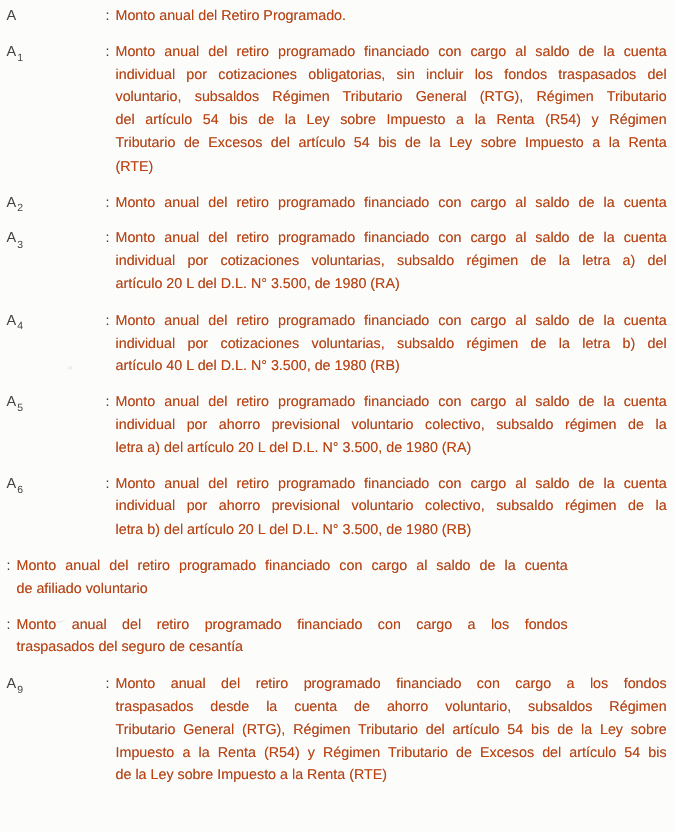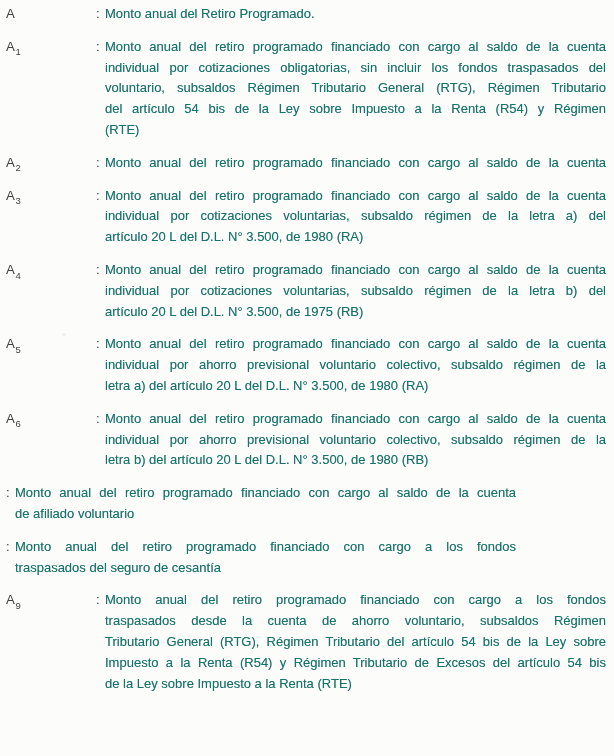--- a/index.html
+++ b/index.html
@@ -41,21 +41,21 @@
     line-height: 20.8px;
     color: #3c3c3c;
   }
   .def {
     flex: 0 0 501px;
     max-width: 501px;
   }
   .line {
     font-size: 13px;
     line-height: 20.8px;
-    color: #0f766e;
+    color: #c2410c;
     text-shadow: 0 0 0.5px rgba(70,70,70,0.45);
     white-space: normal;
   }
   .line.just {
     text-align: justify;
     text-align-last: justify;
   }
   .scan-speck {
     position: absolute;
     left: 50px; top: 560px;
@@ -87,20 +87,21 @@
         </div>
       </div>
       <div class="entry">
         <div class="term"><span>A</span><sub>1</sub></div>
         <div class="sep">:</div>
         <div class="def">
           <div class="line just">Monto anual del retiro programado financiado con cargo al saldo de la cuenta</div>
           <div class="line just">individual por cotizaciones obligatorias, sin incluir los fondos traspasados del</div>
           <div class="line just">voluntario, subsaldos Régimen Tributario General (RTG), Régimen Tributario</div>
           <div class="line just">del artículo 54 bis de la Ley sobre Impuesto a la Renta (R54) y Régimen</div>
+          <div class="line just">Tributario de Excesos del artículo 54 bis de la Ley sobre Impuesto a la Renta</div>
           <div class="line">(RTE)</div>
         </div>
       </div>
       <div class="entry">
         <div class="term"><span>A</span><sub>2</sub></div>
         <div class="sep">:</div>
         <div class="def">
           <div class="line just">Monto anual del retiro programado financiado con cargo al saldo de la cuenta</div>
         </div>
       </div>
@@ -112,21 +113,21 @@
           <div class="line just">individual por cotizaciones voluntarias, subsaldo régimen de la letra a) del</div>
           <div class="line">artículo 20 L del D.L. N° 3.500, de 1980 (RA)</div>
         </div>
       </div>
       <div class="entry">
         <div class="term"><span>A</span><sub>4</sub></div>
         <div class="sep">:</div>
         <div class="def">
           <div class="line just">Monto anual del retiro programado financiado con cargo al saldo de la cuenta</div>
           <div class="line just">individual por cotizaciones voluntarias, subsaldo régimen de la letra b) del</div>
-          <div class="line">artículo 20 L del D.L. N° 3.500, de 1975 (RB)</div>
+          <div class="line">artículo 40 L del D.L. N° 3.500, de 1980 (RB)</div>
         </div>
       </div>
       <div class="entry">
         <div class="term"><span>A</span><sub>5</sub></div>
         <div class="sep">:</div>
         <div class="def">
           <div class="line just">Monto anual del retiro programado financiado con cargo al saldo de la cuenta</div>
           <div class="line just">individual por ahorro previsional voluntario colectivo, subsaldo régimen de la</div>
           <div class="line">letra a) del artículo 20 L del D.L. N° 3.500, de 1980 (RA)</div>
         </div>

